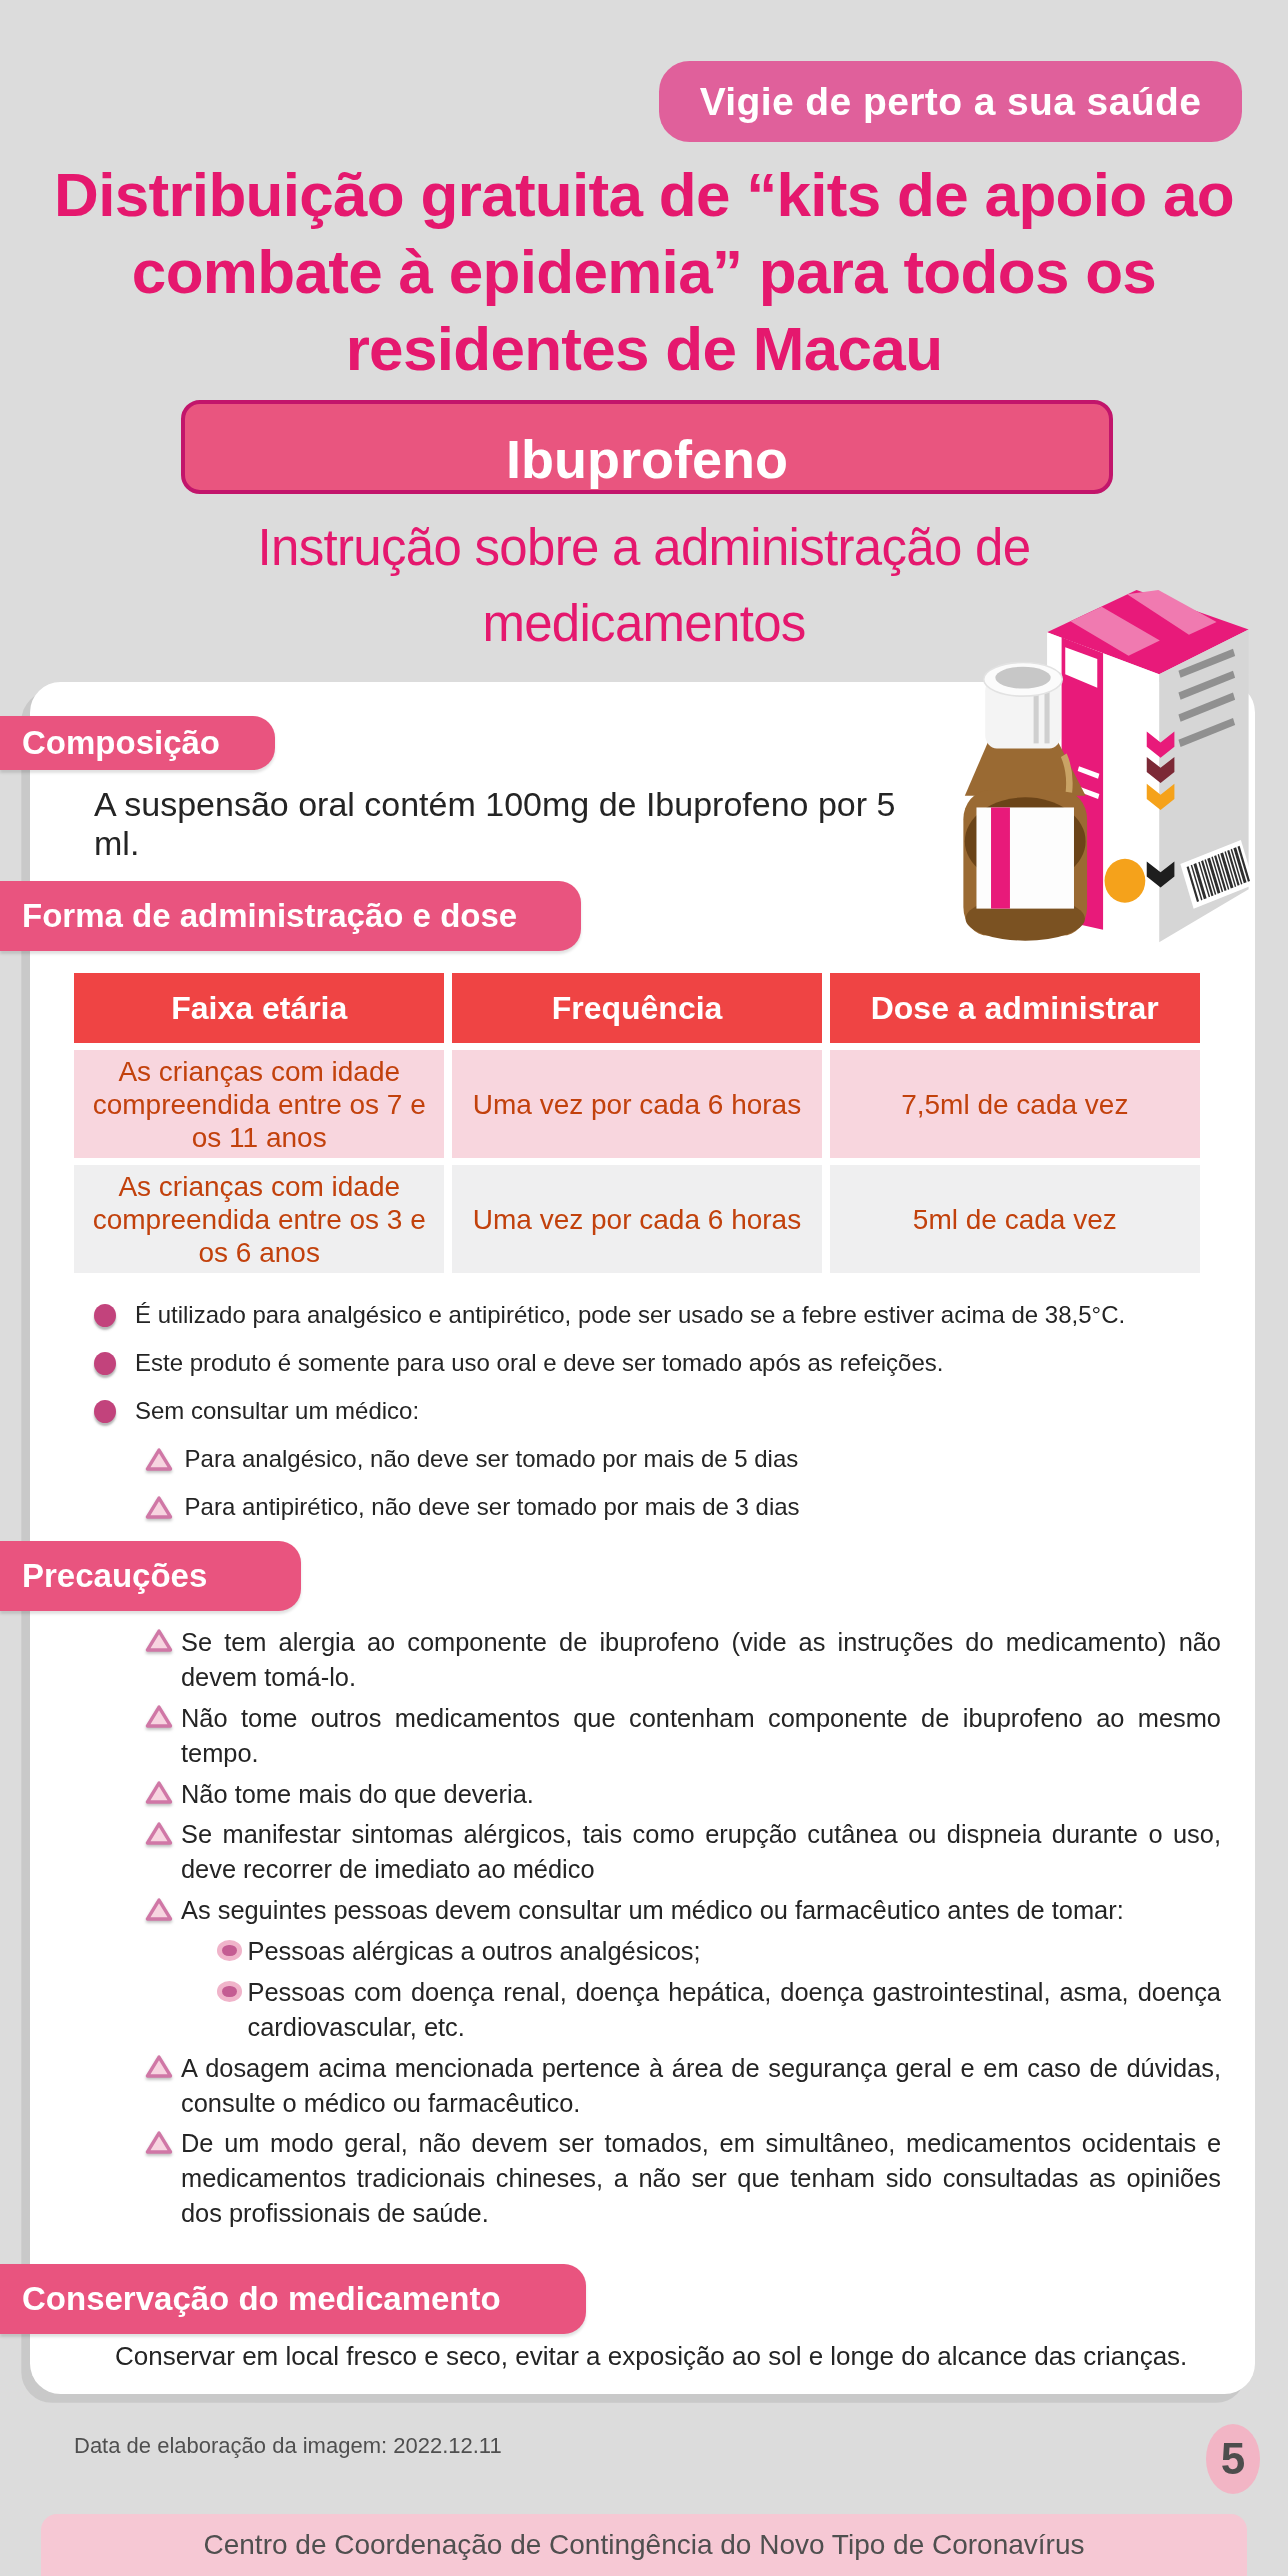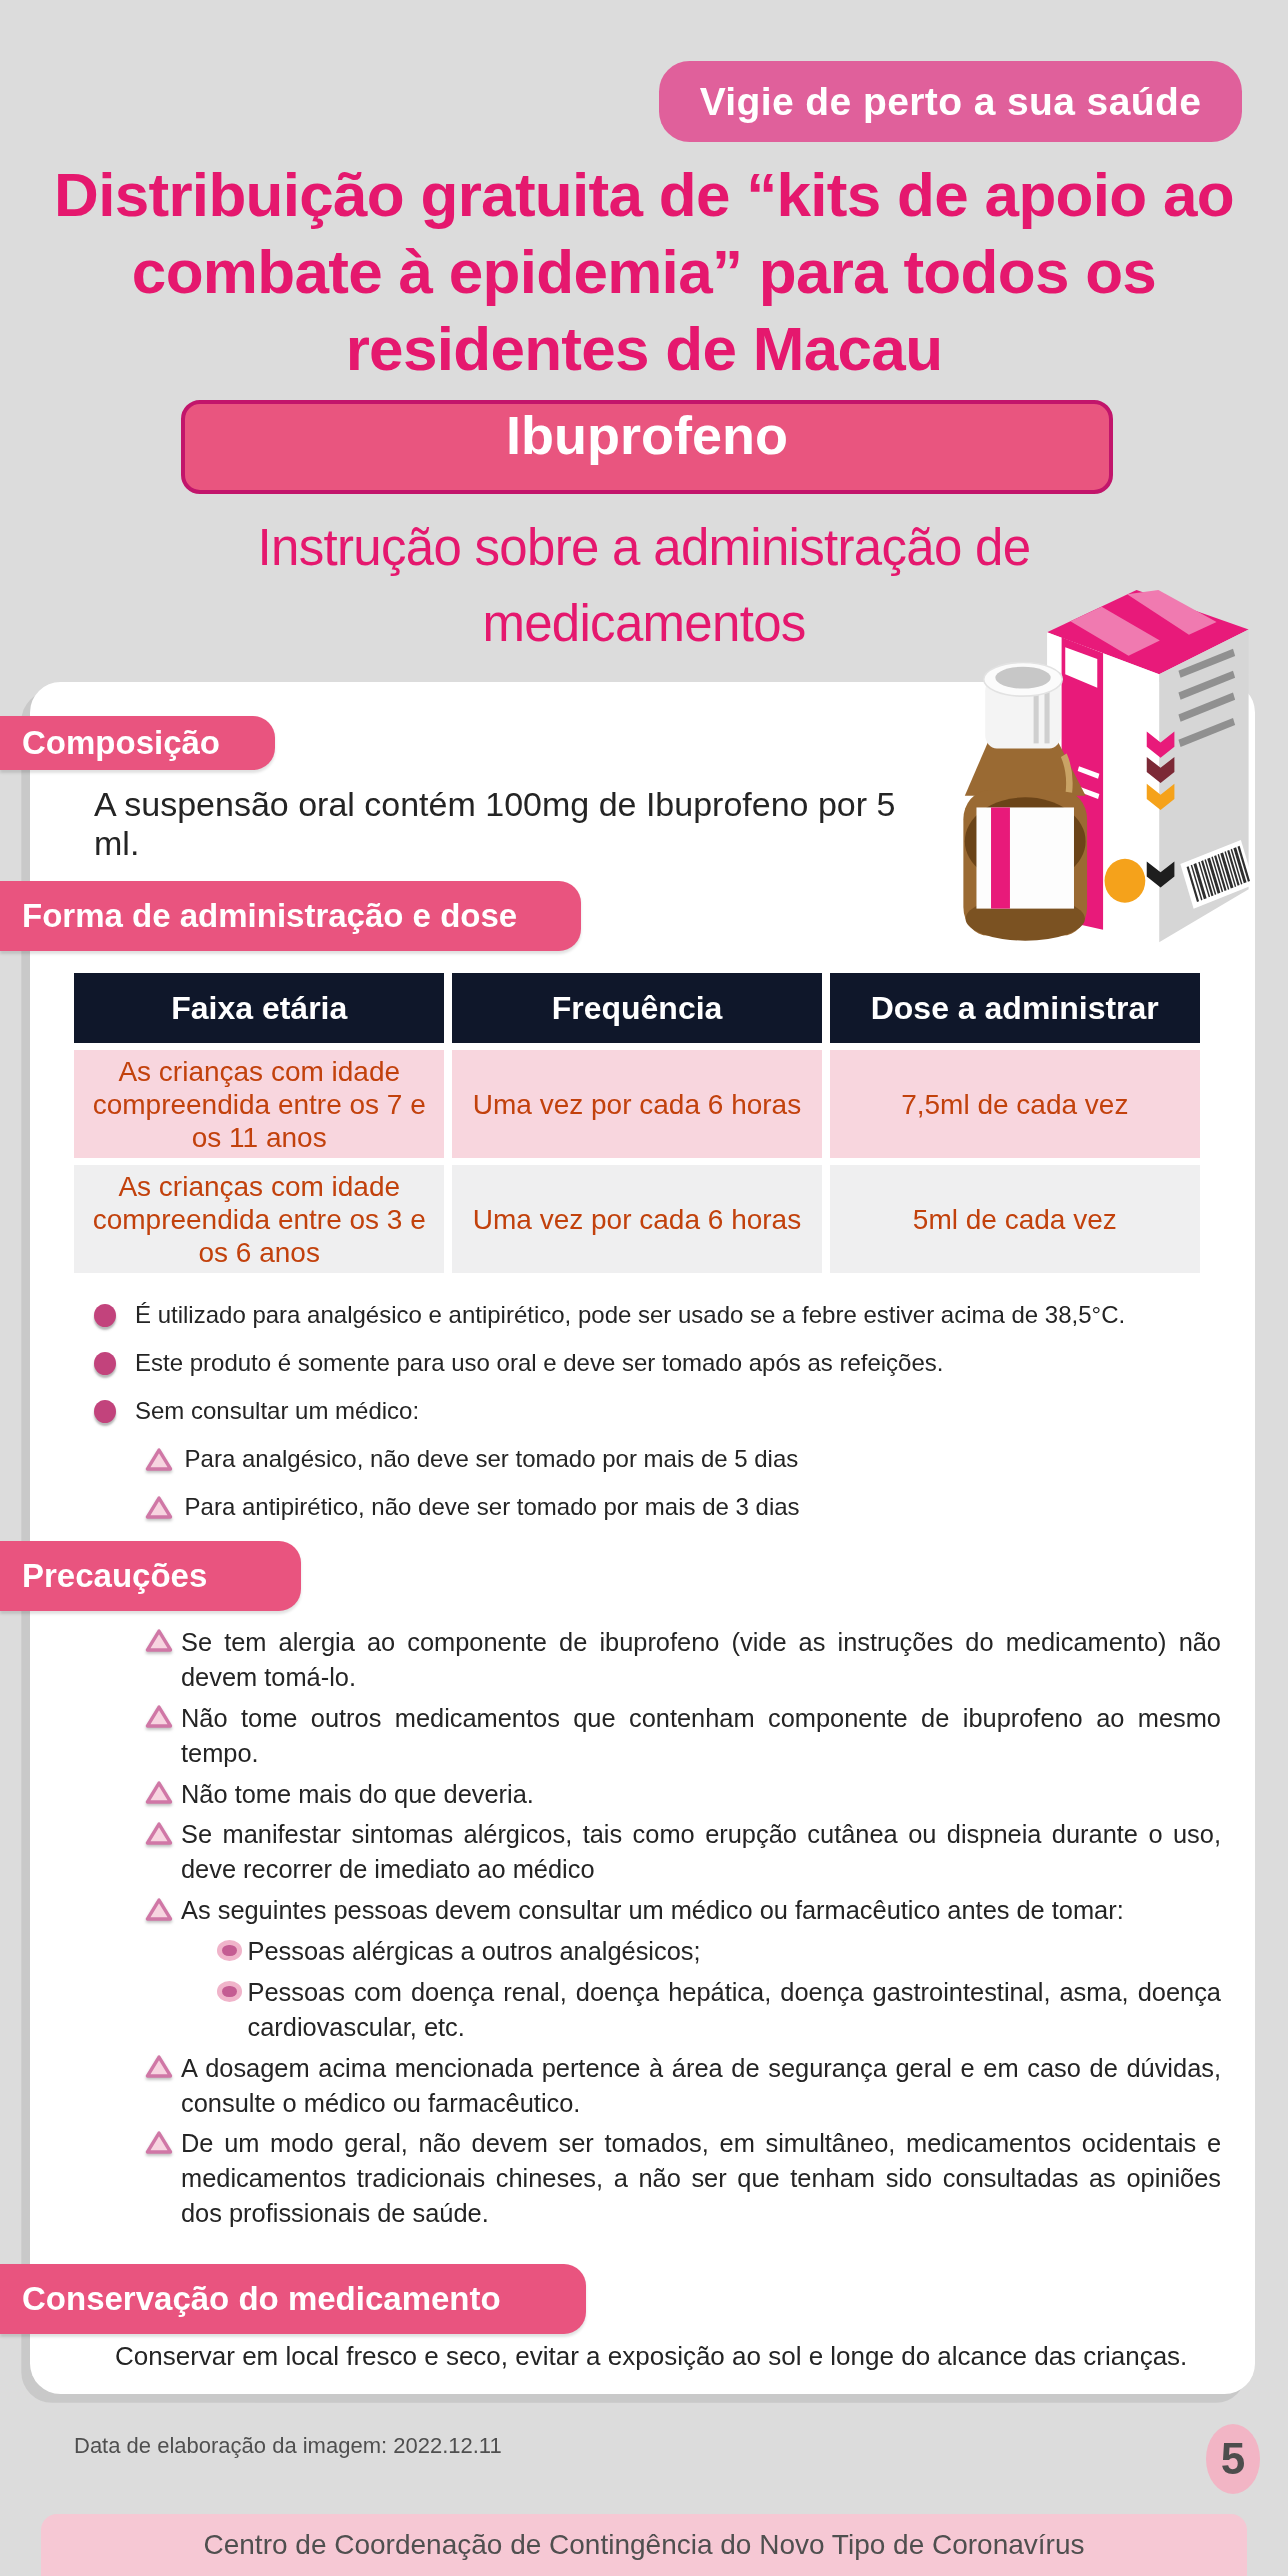--- a/index.html
+++ b/index.html
@@ -16,21 +16,21 @@
   
   .title{
     position:absolute;left:0;top:156px;width:100%;margin:0;text-align:center;
     color:#e5186e;font-size:62px;font-weight:bold;line-height:77px;letter-spacing:-0.7px;
   }
   .title span{display:block;}
   
   .drug-btn{
     position:absolute;left:181px;top:400px;width:932px;height:94px;box-sizing:border-box;
     background:#e9557f;border:4.4px solid #c2156b;border-radius:19px;
-    display:flex;align-items:flex-start;justify-content:center;
+    display:flex;align-items:flex-end;justify-content:center;
   }
   .drug-btn span{color:#fff;font-size:54px;font-weight:bold;}
   
   .subtitle{
     position:absolute;left:0;top:510px;width:100%;margin:0;text-align:center;
     color:#e5186e;font-size:51px;font-weight:normal;line-height:76px;letter-spacing:-0.7px;
   }
   .subtitle span{display:block;}
   
   .card{
@@ -46,21 +46,21 @@
   .tab span{color:#fff;font-size:33px;font-weight:bold;padding-left:22px;white-space:nowrap;}
   
   .comp-text{
     position:absolute;left:94px;top:785px;width:836px;
     font-size:34px;color:#242424;
   }
   
   .dose-table{position:absolute;left:74px;top:973px;width:1126px;}
   .t-head,.t-row{display:flex;gap:7.3px;margin-bottom:7.3px;}
   .t-head .th{
-    width:371px;height:70px;background:#0f172a;color:#fff;
+    width:371px;height:70px;background:#ef4444;color:#fff;
     font-size:32px;font-weight:bold;display:flex;align-items:center;justify-content:center;
   }
   .t-row .td{
     width:371px;display:flex;align-items:center;justify-content:center;text-align:center;
     font-size:28px;line-height:33px;color:#c2410c;padding:4.4px 10.2px;box-sizing:border-box;
   }
   .row-pink .td{background:#f8d6de;min-height:102px;}
   .row-gray .td{background:#efeff0;min-height:92px;}
   
   .usage{position:absolute;left:94px;top:1291px;width:1134px;margin:0;padding:0;list-style:none;}

